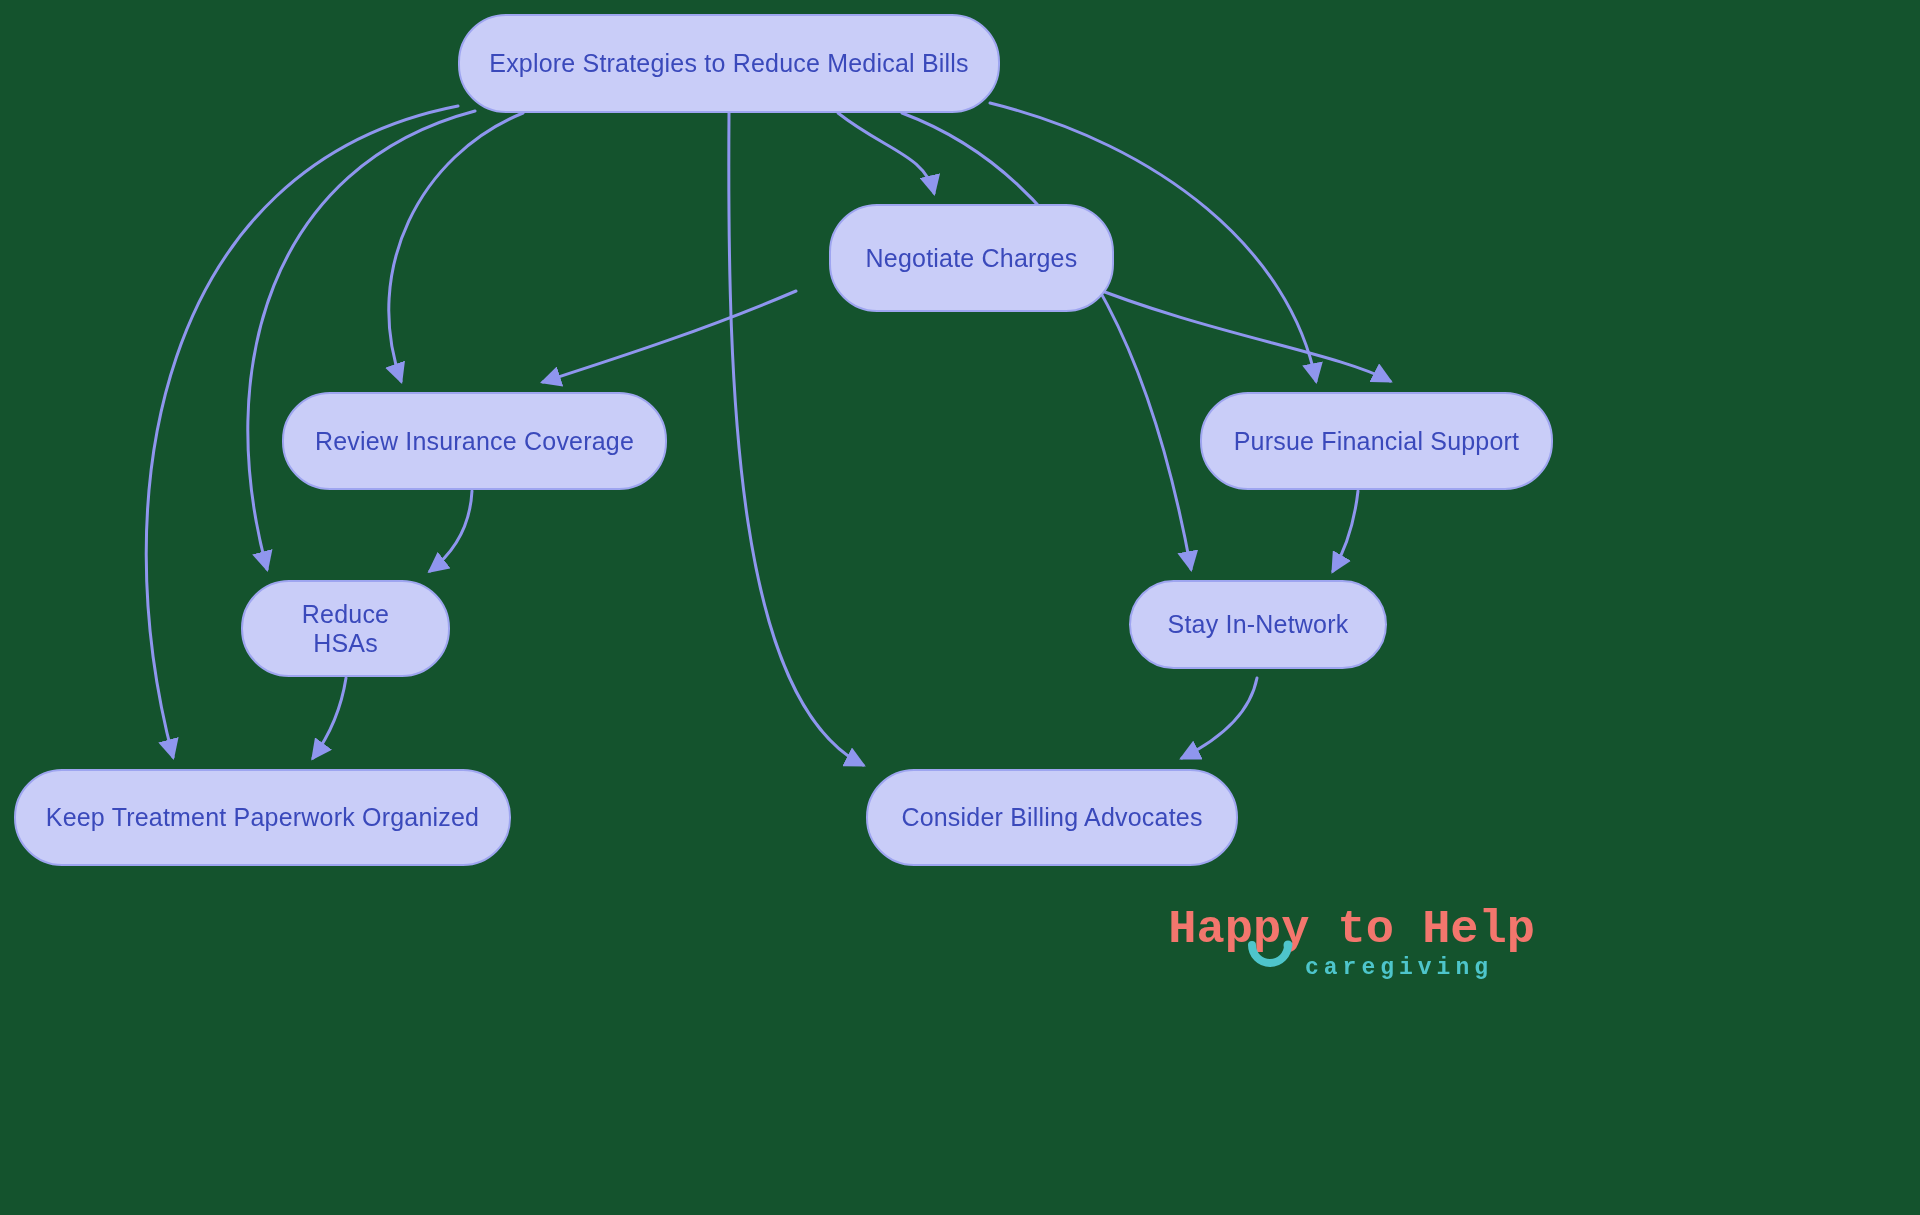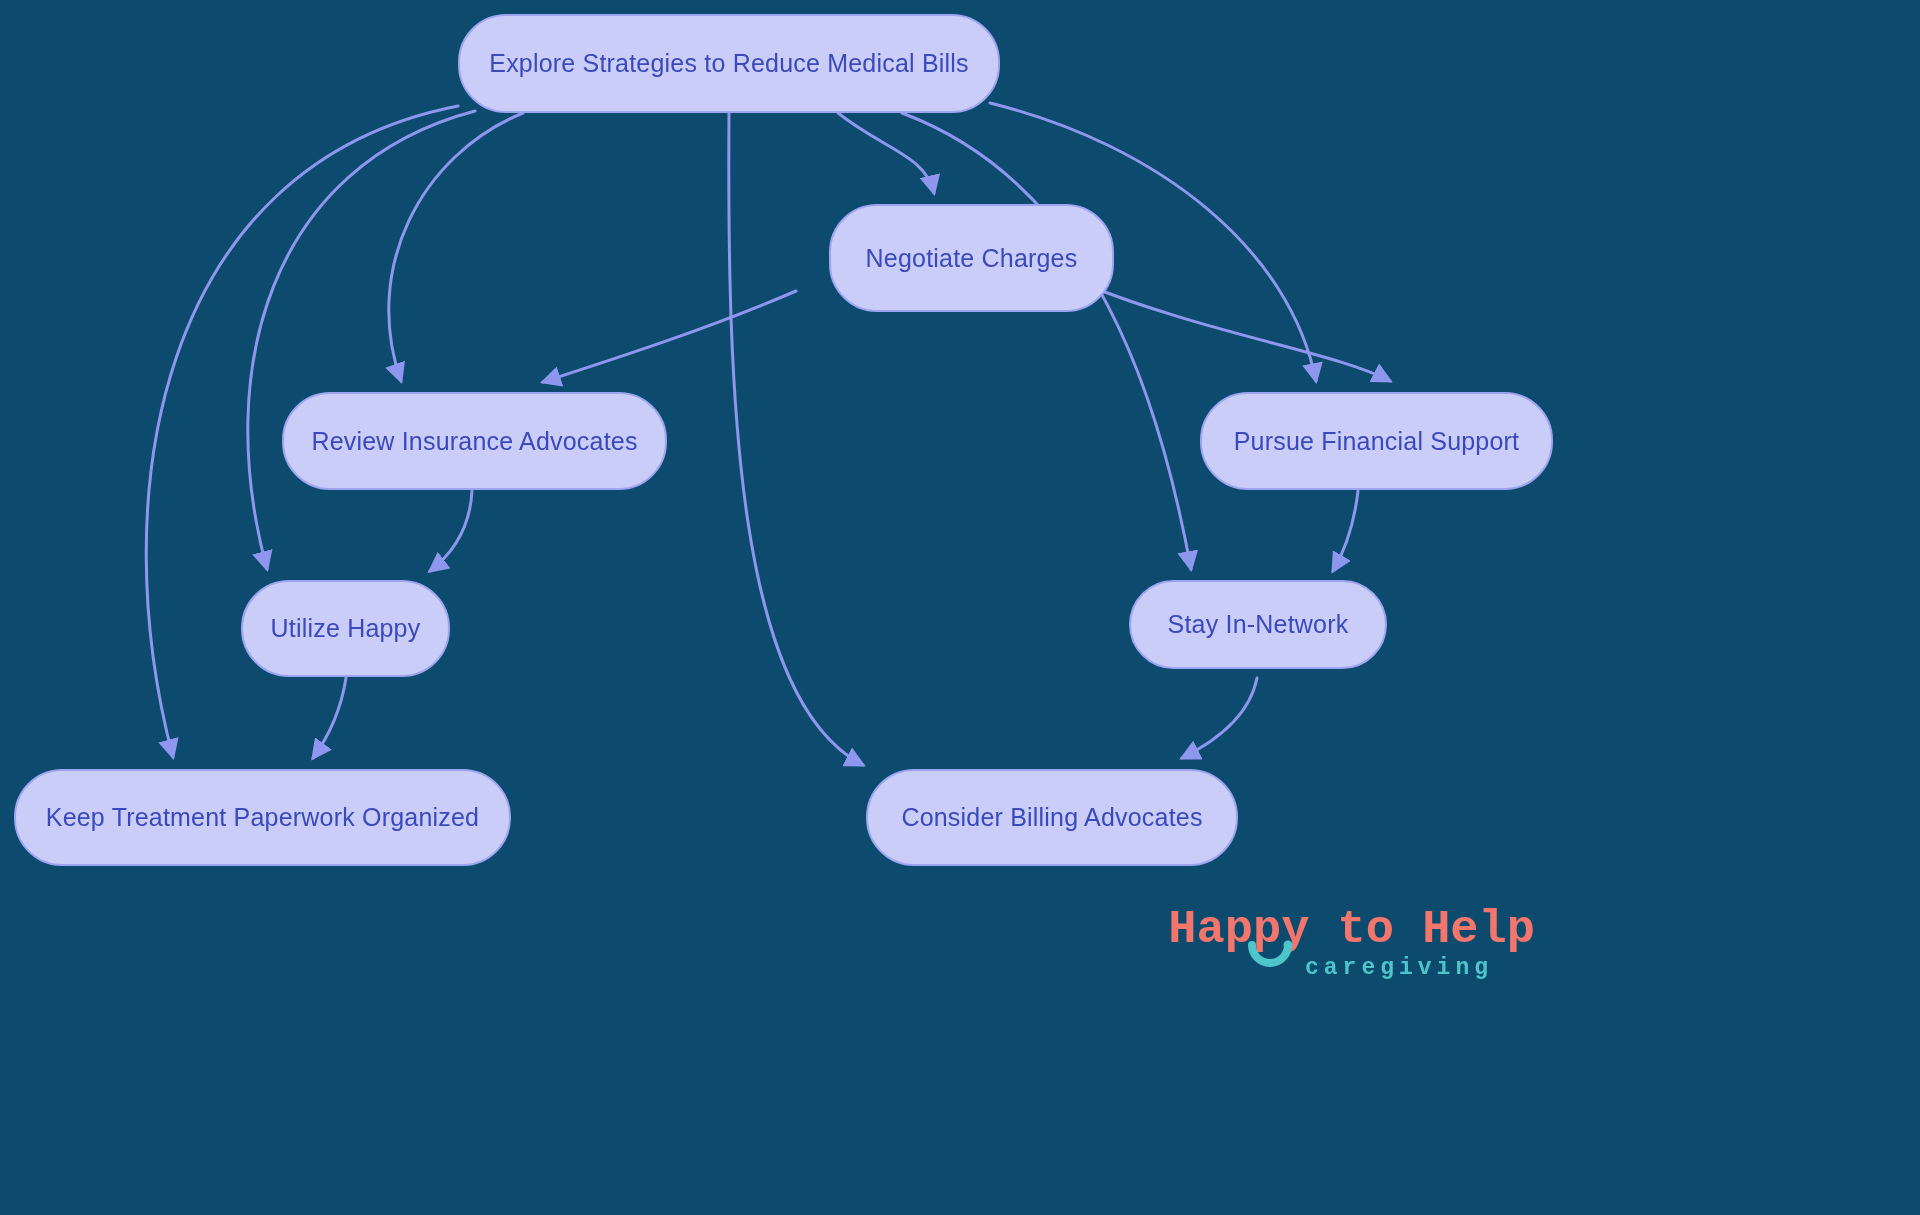--- a/index.html
+++ b/index.html
@@ -9,21 +9,21 @@
     --edge-color:#8f96ee;
     --logo-title:#f3766d;
     --logo-sub:#4ec5cb;
   }
   *{margin:0;padding:0;box-sizing:border-box;}
   body{background:#ffffff;font-family:"Liberation Sans","DejaVu Sans",sans-serif;}
   .canvas{
     position:relative;
     width:1920px;
     height:1215px;
-    background:#0c4a6e;
+    background:#14532d;
     overflow:hidden;
   }
   .edges{
     position:absolute;
     left:0;top:0;
     width:1920px;height:1215px;
   }
   .edges path.edge{
     fill:none;
     stroke:var(--edge-color);
@@ -109,29 +109,29 @@
 
   <div class="node" style="left:458px; top:14px; width:542px; height:99px;">
     <span>Explore Strategies to Reduce Medical Bills</span>
   </div>
 
   <div class="node" style="left:829px; top:204px; width:285px; height:108px;">
     <span>Negotiate Charges</span>
   </div>
 
   <div class="node" style="left:282px; top:392px; width:385px; height:98px;">
-    <span>Review Insurance Advocates</span>
+    <span>Review Insurance Coverage</span>
   </div>
 
   <div class="node" style="left:1200px; top:392px; width:353px; height:98px;justify-content:center;">
     <span>Pursue Financial Support</span>
   </div>
 
   <div class="node" style="left:241px; top:580px; width:209px; height:97px;">
-    <span>Utilize Happy</span>
+    <span>Reduce HSAs</span>
   </div>
 
   <div class="node" style="left:1129px; top:580px; width:258px; height:89px;justify-content:center;">
     <span>Stay In-Network</span>
   </div>
 
   <div class="node" style="left:14px; top:769px; width:497px; height:97px;text-align:right;">
     <span>Keep Treatment Paperwork Organized</span>
   </div>
 

